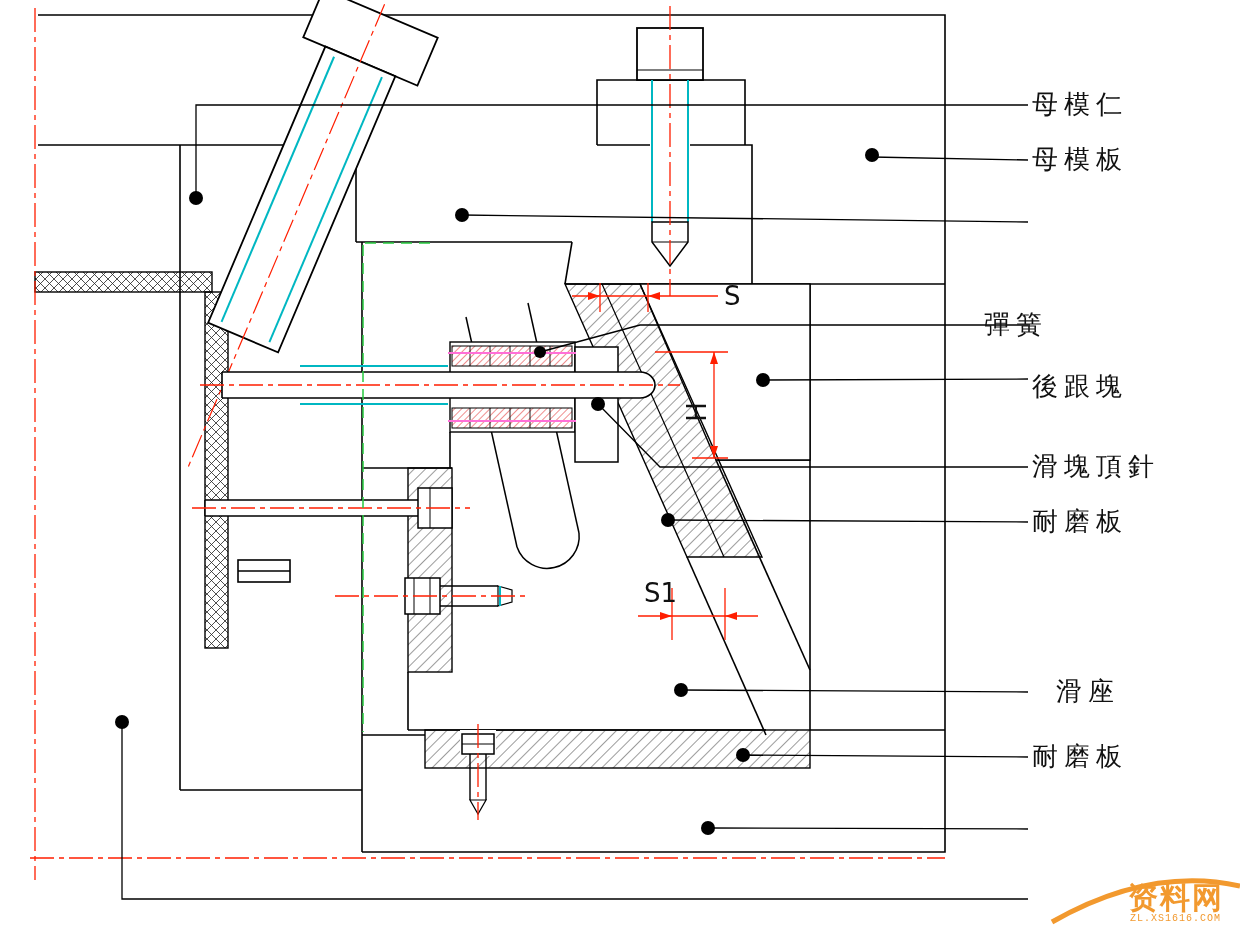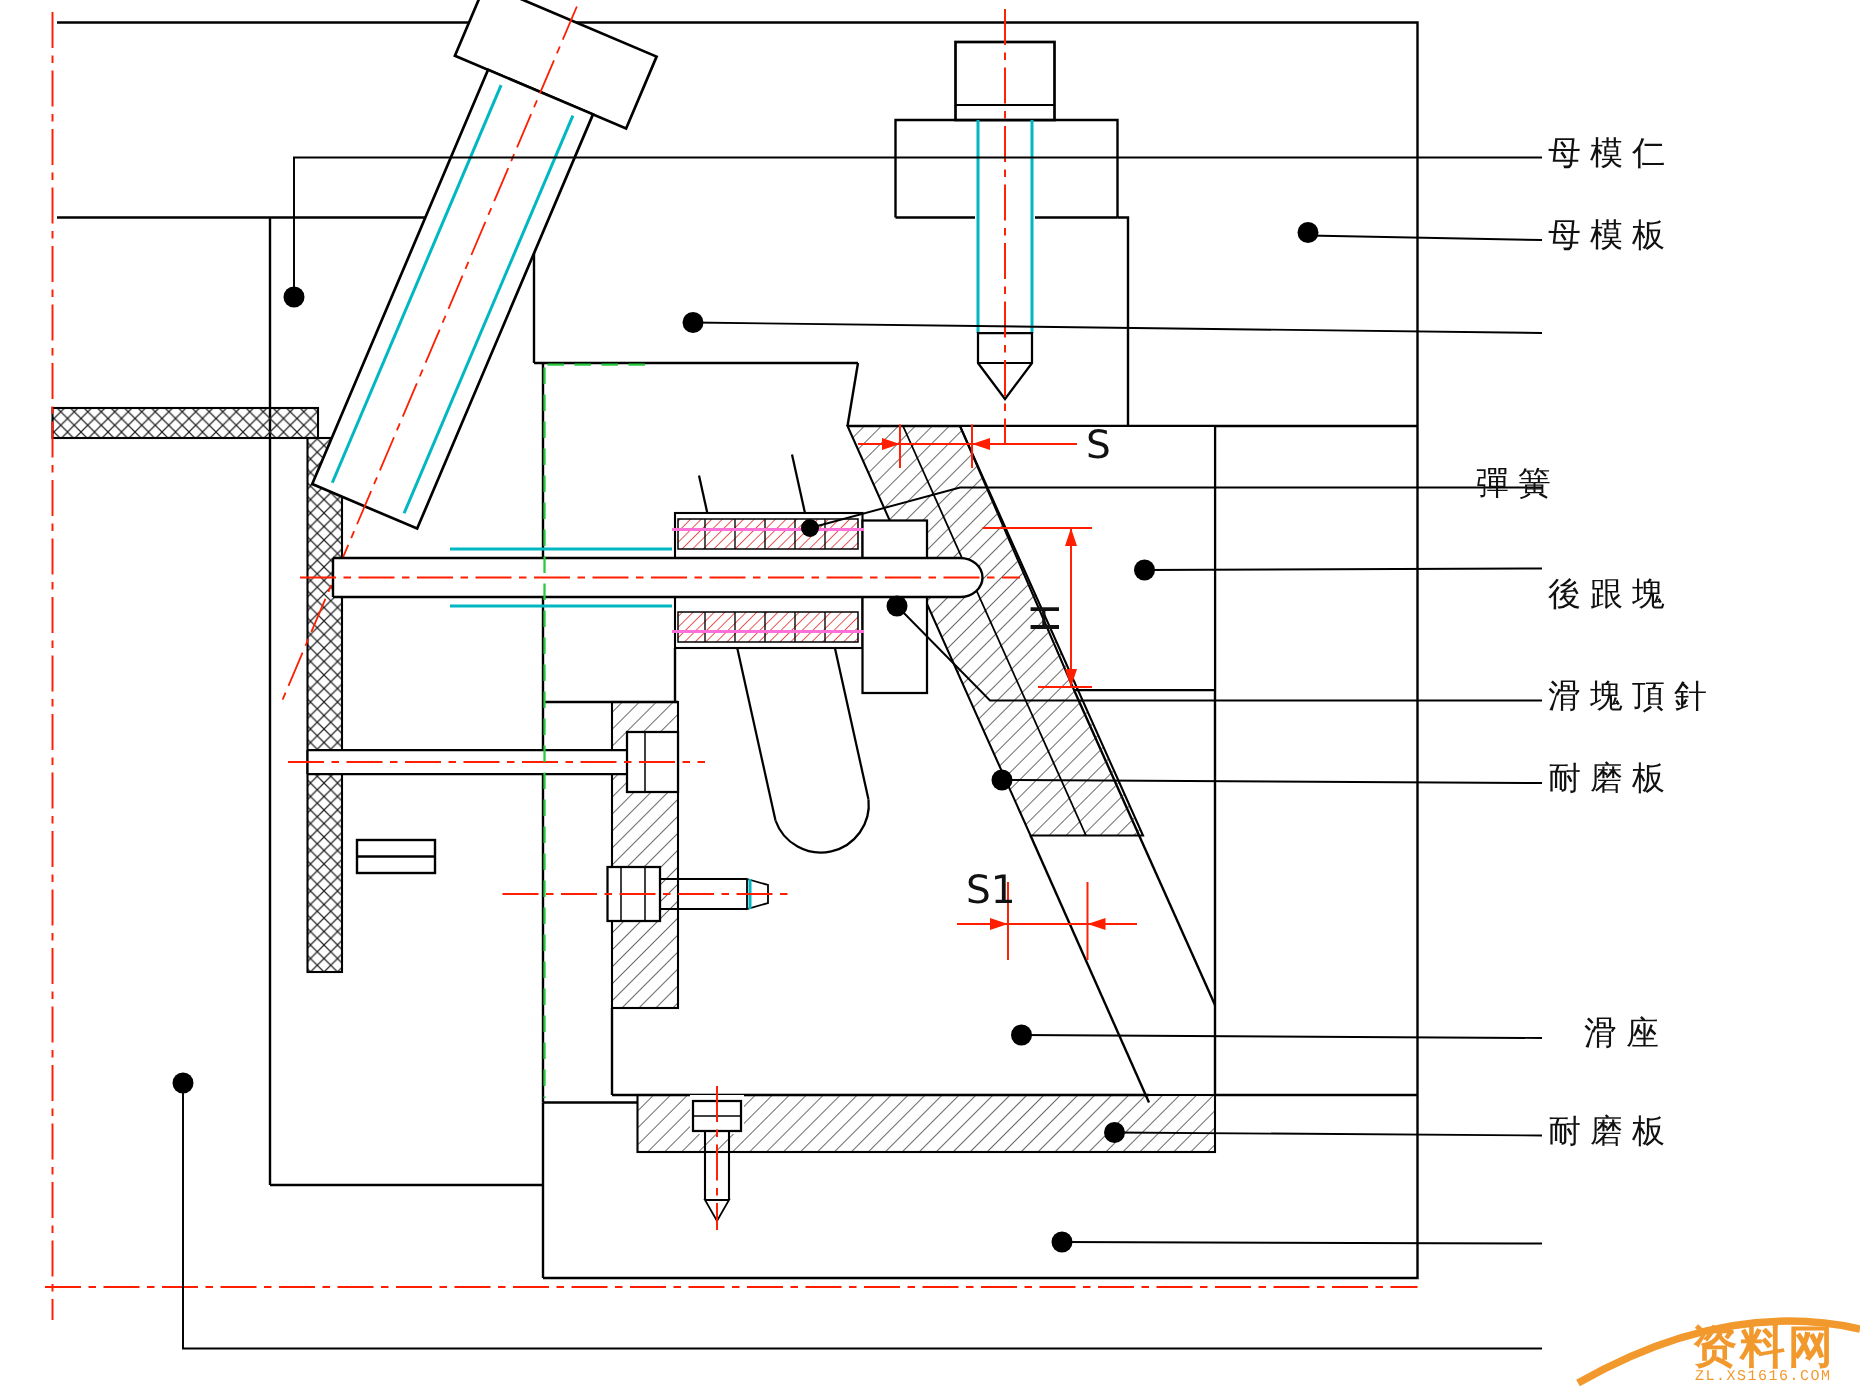--- a/index.html
+++ b/index.html
@@ -1,19 +1,19 @@
 <!DOCTYPE html>
 <html><head>
 <meta charset="utf-8">
 <style>
   html,body{margin:0;padding:0;background:#ffffff;}
   #stage{position:relative;width:1240px;height:930px;background:#ffffff;overflow:hidden;
          font-family:"DejaVu Sans",sans-serif;}
   #drawing{position:absolute;left:0;top:0;}
-  .part-label{position:absolute;font-size:22px;color:#111;letter-spacing:6px;white-space:nowrap;
+  .part-label{position:absolute;font-size:26px;color:#111;letter-spacing:6px;white-space:nowrap;
               font-family:"DejaVu Sans","Liberation Sans",sans-serif;}
   .dim-text{font-family:"DejaVu Sans",sans-serif;font-size:26px;fill:#111;}
   .wm-title{position:absolute;left:1128px;top:878px;font-size:30px;font-weight:bold;color:#f2992e;
             letter-spacing:2px;font-family:Liberation Mono, monospace;}
   .wm-sub{position:absolute;left:1130px;top:913px;font-size:10px;color:#f2992e;letter-spacing:1px;
           font-family:Liberation Mono, monospace;}
 </style>
 </head>
 <body>
 
@@ -206,21 +206,21 @@
       <circle cx="708" cy="828" r="7"></circle>
       <circle cx="122" cy="722" r="7"></circle>
     </g>
 
     <path d="M1052,922 Q1150,866 1240,886" stroke="#f2992e" stroke-width="5" fill="none"></path>
   </svg>
 
   <div class="part-label" style="top:87px;left:1032px">母模仁</div>
   <div class="part-label" style="top:142px;left:1032px">母模板</div>
   <div class="part-label" style="top:307px;left:984px">彈簧</div>
-  <div class="part-label" style="top:381px;left:1032px">後跟塊</div>
+  <div class="part-label" style="top:369px;left:1032px">後跟塊</div>
   <div class="part-label" style="top:449px;left:1032px">滑塊頂針</div>
   <div class="part-label" style="top:504px;left:1032px">耐磨板</div>
   <div class="part-label" style="top:674px;left:1056px">滑座</div>
   <div class="part-label" style="top:739px;left:1032px">耐磨板</div>
 
   <div class="wm-title">资料网</div>
   <div class="wm-sub">ZL.XS1616.COM</div>
 </div>
 
 </body></html>

